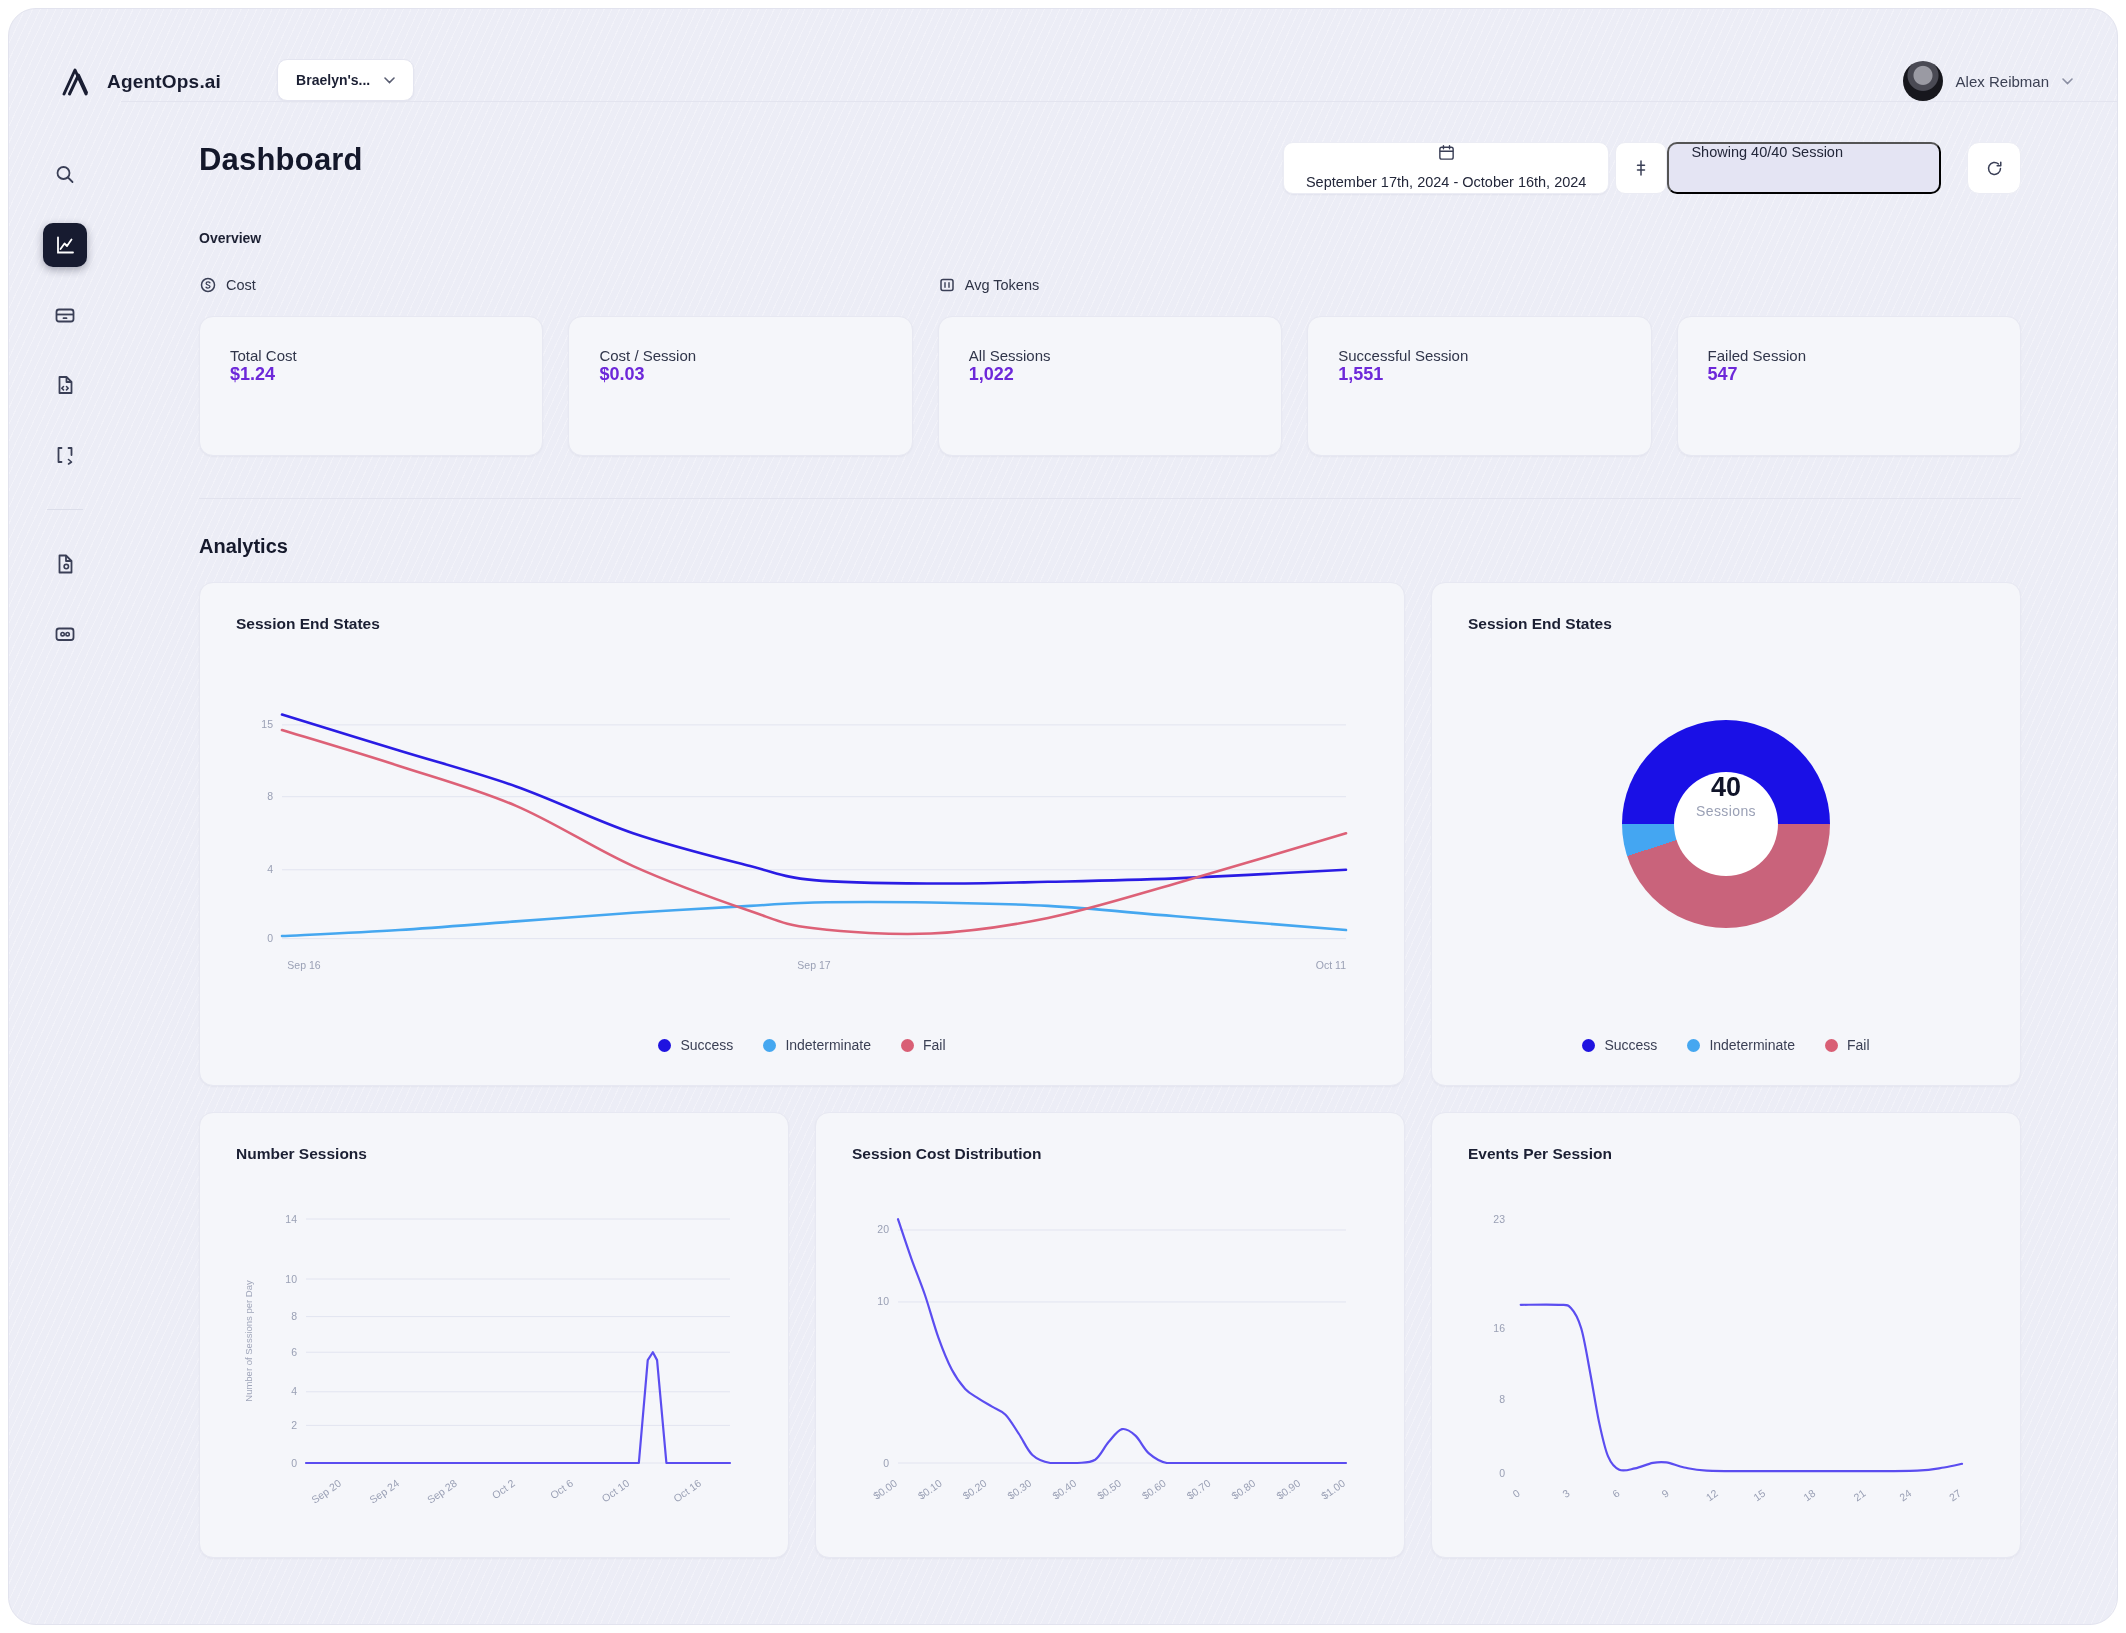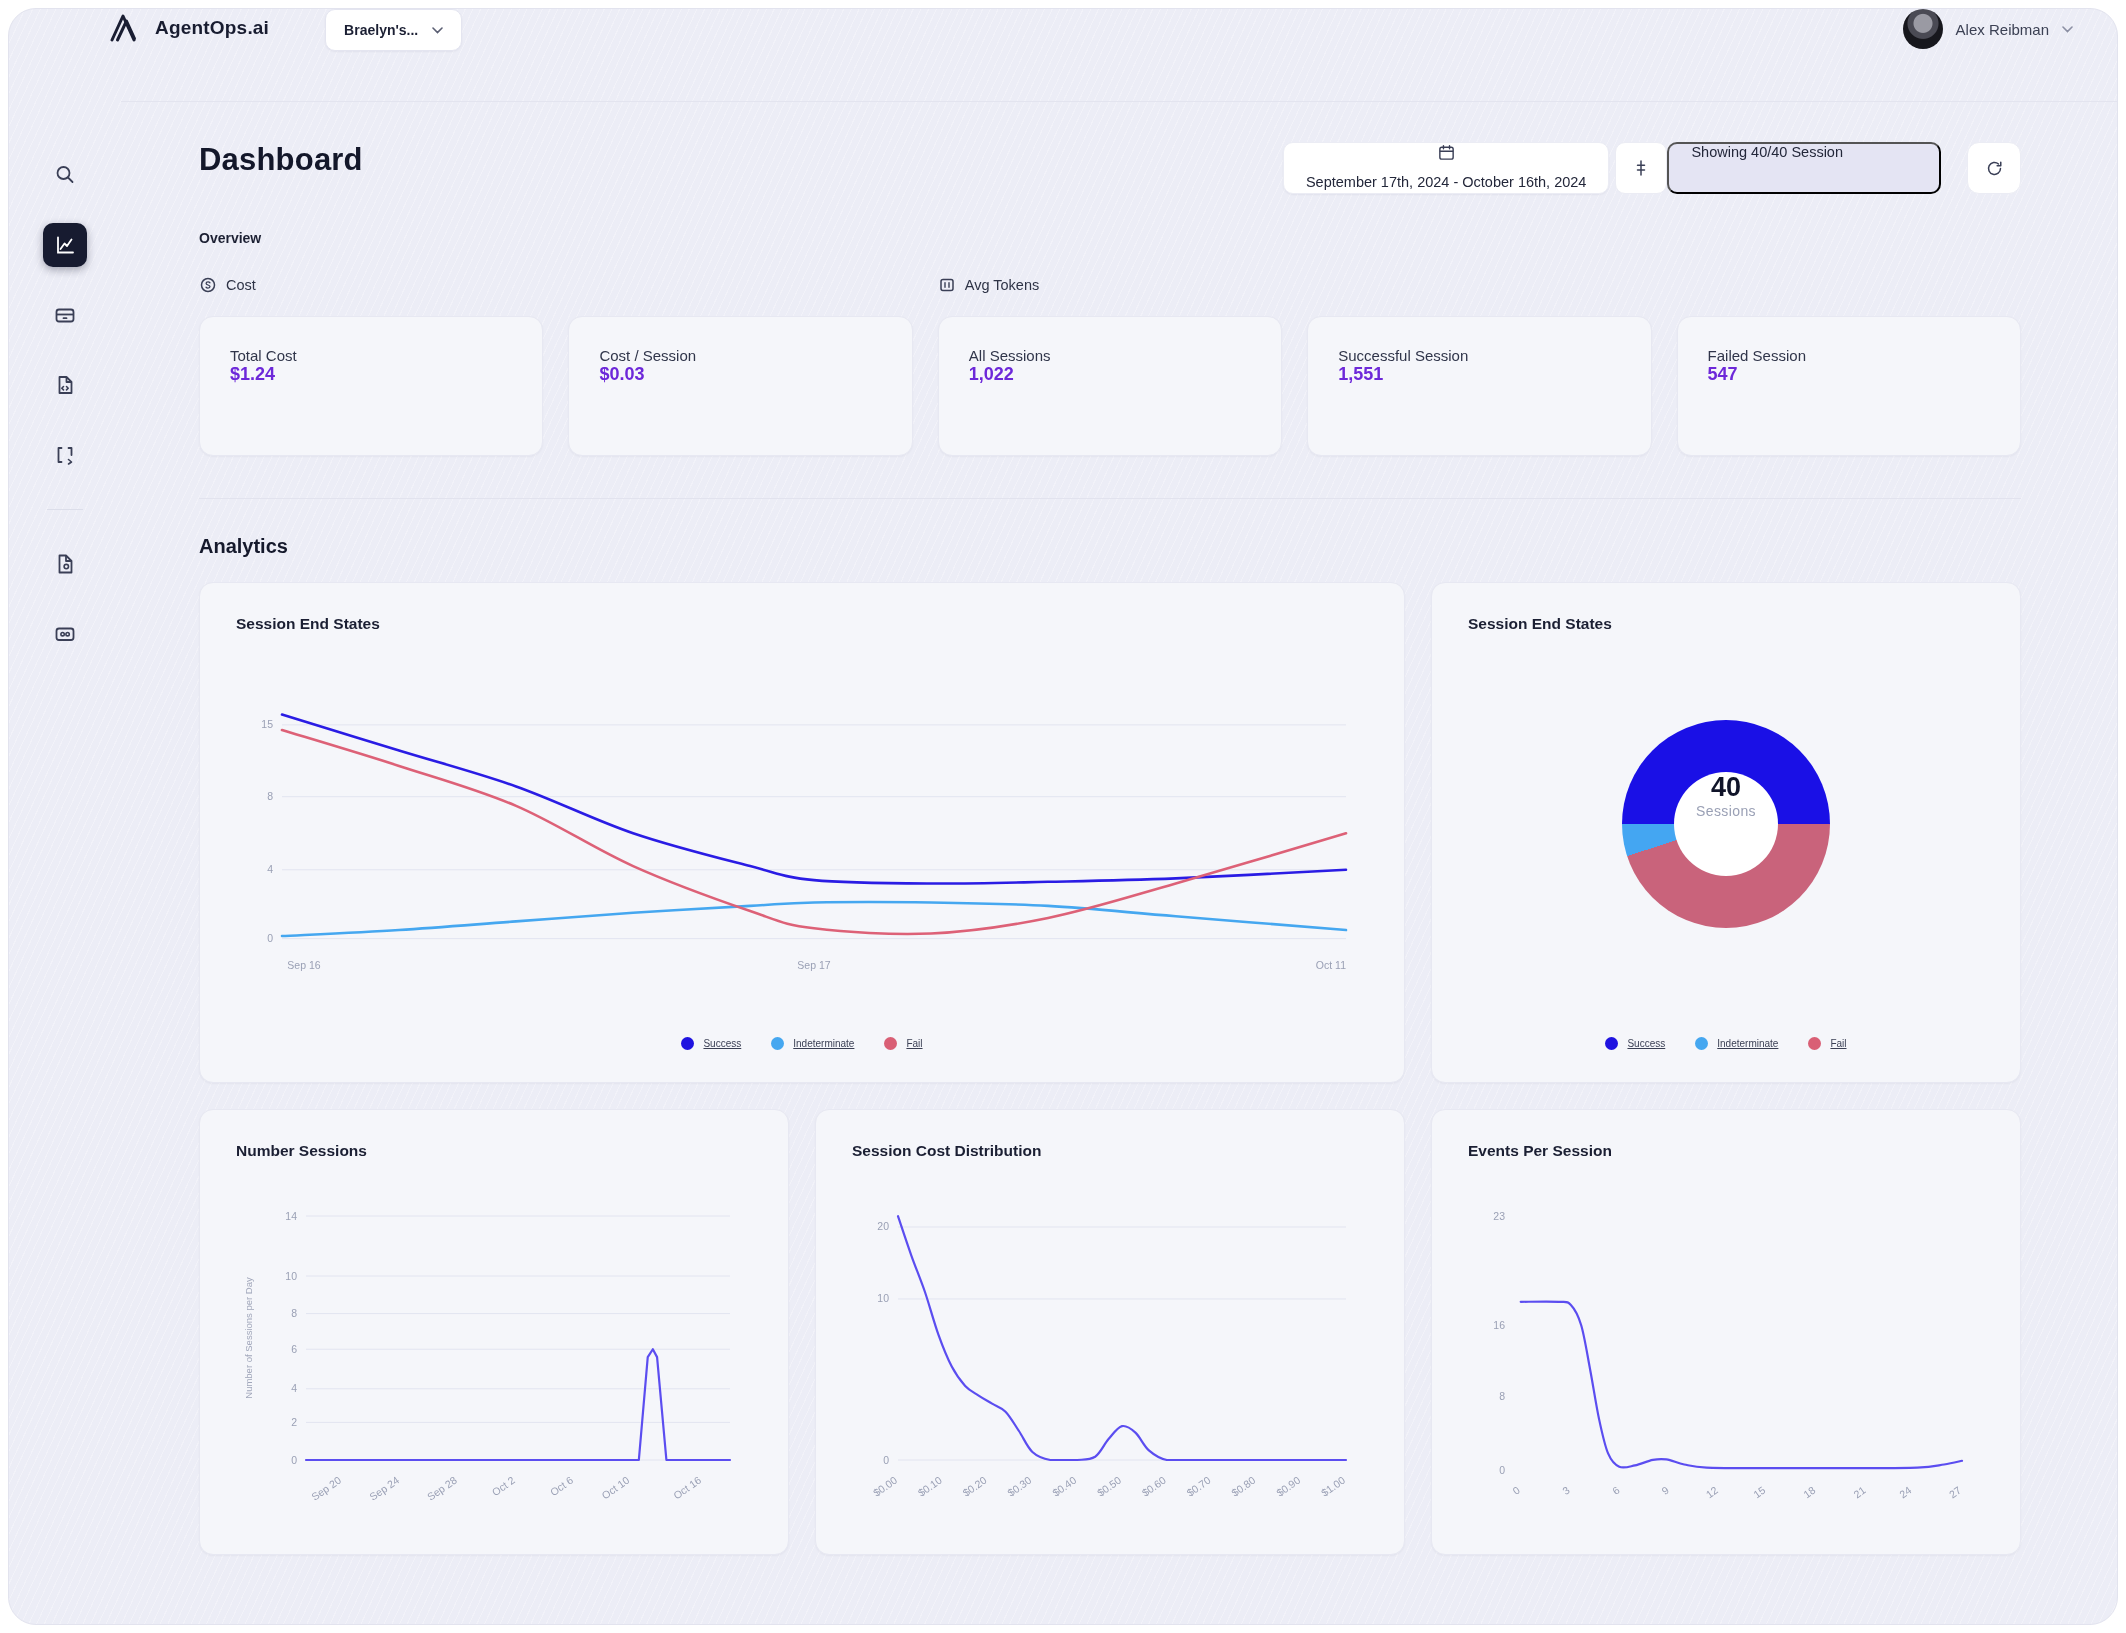--- a/index.html
+++ b/index.html
@@ -4,21 +4,21 @@
 <style>
   * { margin:0; padding:0; box-sizing:border-box; }
   html,body { width:2126px; height:1633px; background:#ffffff; font-family:"Liberation Sans",sans-serif; }
   .window{
     position:absolute; inset:8px; border-radius:28px; overflow:hidden;
     background:#ecedf6;
     background-image:repeating-linear-gradient(115deg, rgba(255,255,255,.30) 0 1px, rgba(255,255,255,0) 1px 7px);
     border:1px solid #e2e3ee;
   }
   
-  .topbar{ height:92px; display:flex; align-items:flex-start; padding:0 44px 0 48px;margin-left:48px; }
+  .topbar{ height:92px; display:flex; align-items:flex-end; padding:0 44px 0 48px; }
   .brand{ display:flex; align-items:center; gap:12px; }
   .brand-name{ font-size:19px; font-weight:700; color:#181c30; letter-spacing:.2px; }
   .org-pill{
     margin-left:56px; display:flex; align-items:center; gap:14px;
     background:#fff; border:1px solid #e4e5f0; border-radius:10px;
     padding:12px 18px; font-size:14px; font-weight:700; color:#1b1f33;
     box-shadow:0 1px 2px rgba(25,28,60,.05); cursor:pointer;
   }
   .top-spacer{ flex:1; }
   .user-menu{ display:flex; align-items:center; gap:13px; cursor:pointer; }
@@ -62,21 +62,21 @@
   .charts-grid{ display:grid; grid-template-columns:repeat(3,1fr); gap:26px; margin-top:24px; }
   .chart-card{ background:#f5f6fa; border:1px solid #e7e8f2; border-radius:14px; padding:32px 36px;
     box-shadow:0 1px 2px rgba(25,28,60,.04); display:flex; flex-direction:column;gap:28px; }
   .chart-card.big{ grid-column:span 2; }
   .chart-title{ font-size:15.5px; font-weight:600; color:#1b1f33; }
   .chart-area{ width:100%; height:300px; margin-top:26px; }
   .chart-area.small{ height:320px; margin-top:14px; }
   .chart-area text.tick{ font-size:10.5px; fill:#9aa0b5; font-family:"Liberation Sans",sans-serif; }
   .chart-area text.axis-title{ font-size:9.5px; fill:#a0a6ba; font-family:"Liberation Sans",sans-serif; }
   .legend-row{ display:flex; justify-content:center; gap:30px; margin-top:22px; }
-  .legend-item{ display:flex; align-items:center; gap:9px; font-size:10px; color:#3a3f54; cursor:pointer;text-decoration:underline; }
+  .legend-item{ display:flex; align-items:center; gap:9px; font-size:14px; color:#3a3f54; cursor:pointer; }
   .legend-dot{ width:13px; height:13px; border-radius:50%; display:inline-block; }
   
   .donut-wrap{ flex:1; display:flex; align-items:center; justify-content:center; }
   .donut-ring{ width:208px; height:208px; border-radius:50%; position:relative; }
   .donut-hole{ position:absolute; inset:52px; background:#ffffff; border-radius:50%;
     display:flex; flex-direction:column; align-items:center; justify-content:flex-start; }
   .donut-value{ font-size:27px; font-weight:700; color:#101429; }
   .donut-sublabel{ font-size:14px; color:#9aa0b5; letter-spacing:.4px; }
   svg{ display:block; }
 </style>

